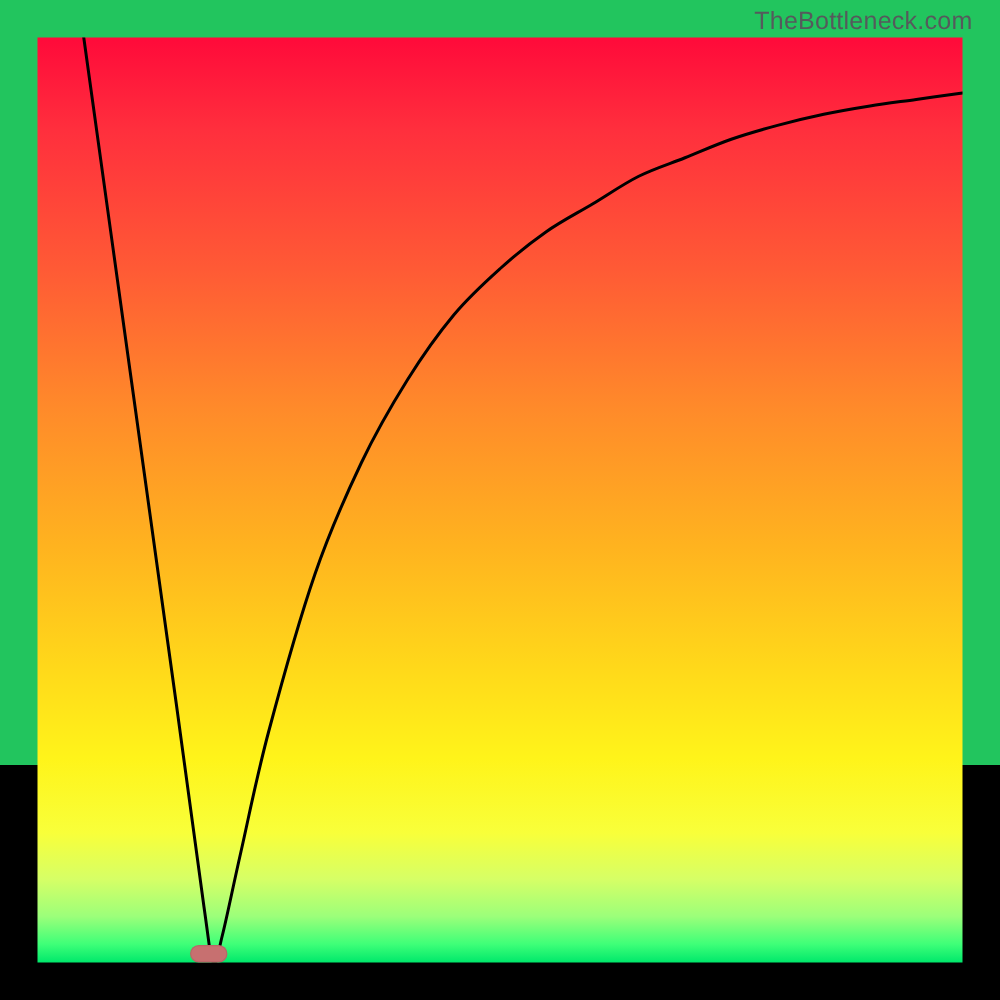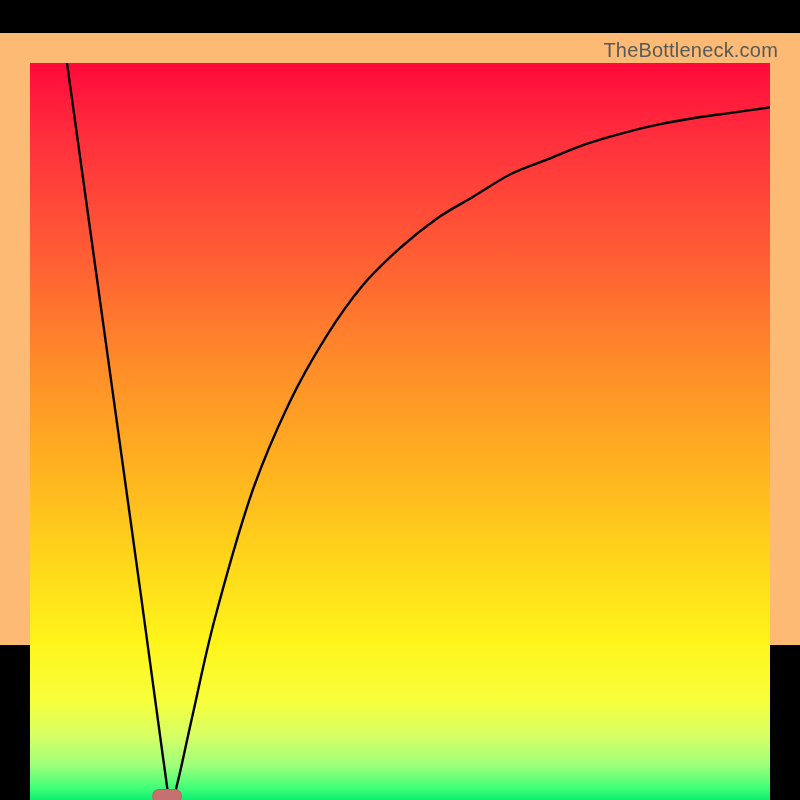--- a/index.html
+++ b/index.html
@@ -7,22 +7,21 @@
     padding: 0;
     width: 800px;
     height: 800px;
     background: #000;
     overflow: hidden;
   }
   .frame {
     position: relative;
     width: 800px;
     height: 612px;
-    background: #fdba74;
-    margin-top: 33px;
+    background: #22c55e;
   }
   .plot-area {
     position: absolute;
     left: 30px;
     top: 30px;
     width: 740px;
     height: 740px;
     background: linear-gradient(to bottom,
       #ff0a3a 0%,
       #ff2f3d 10%,

